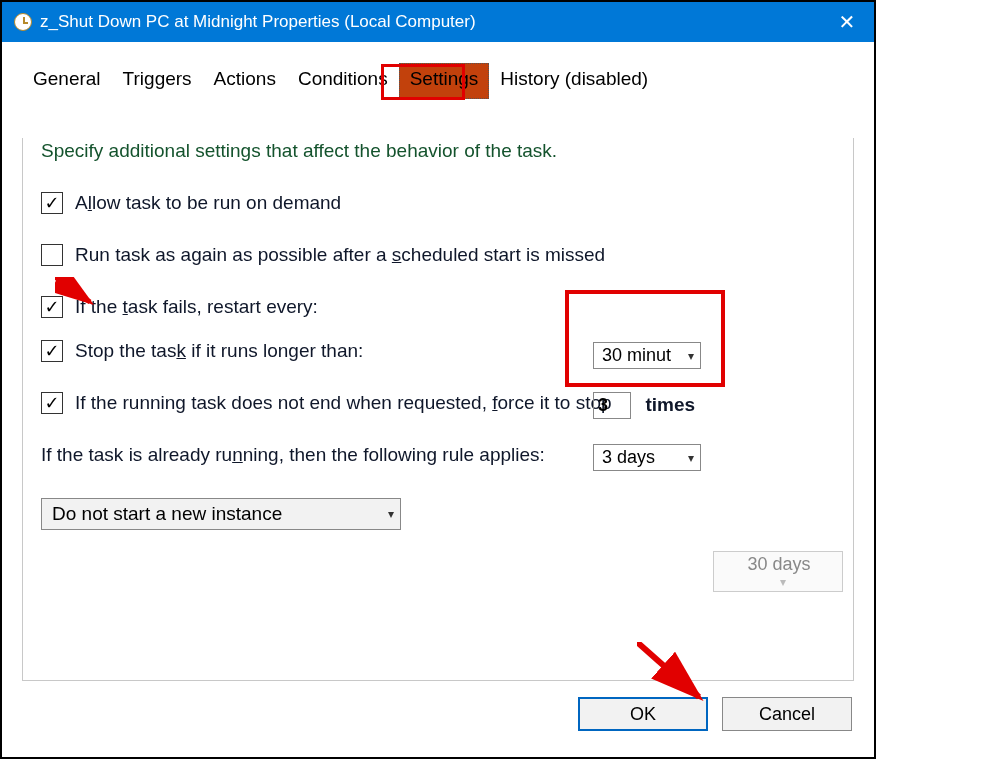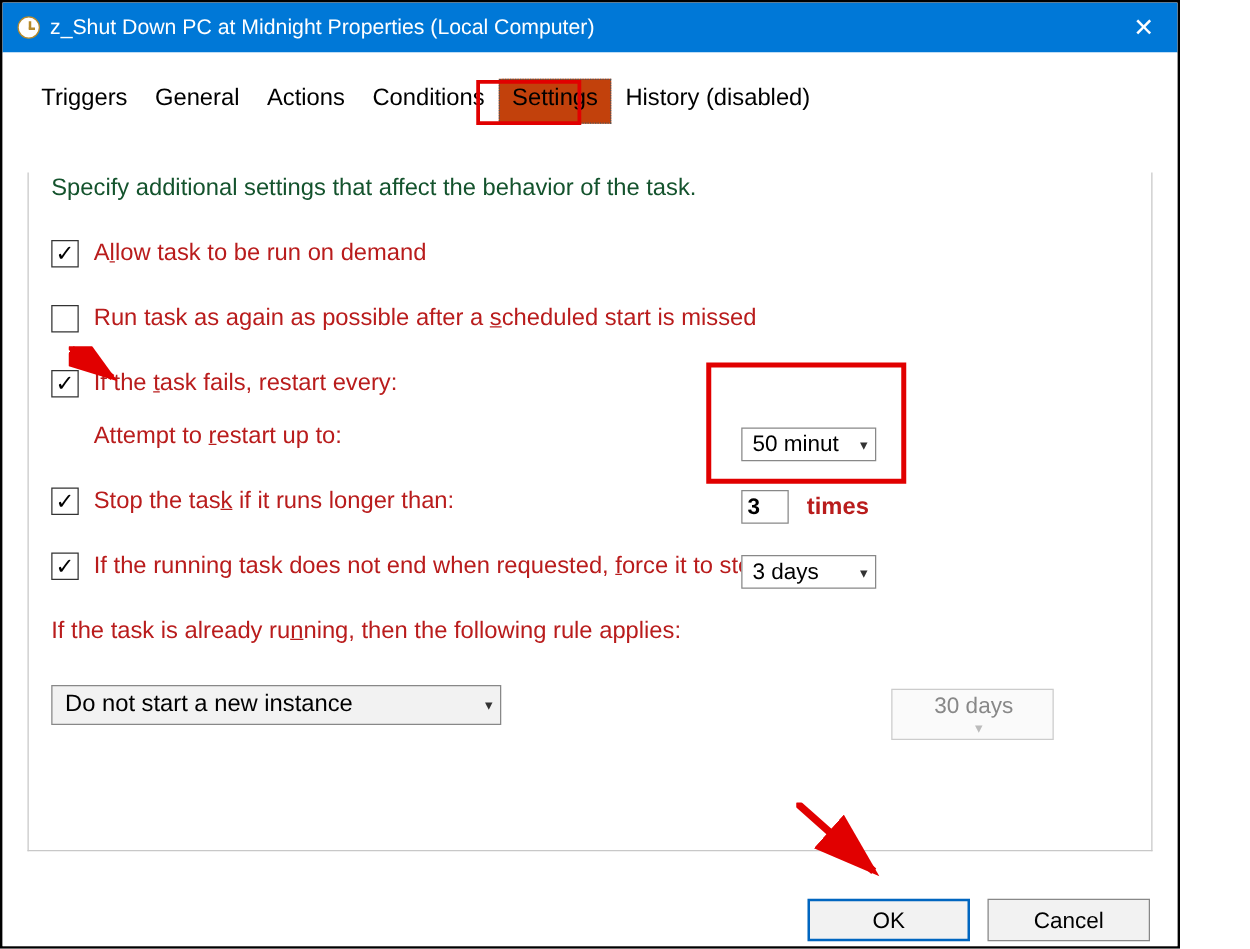--- a/index.html
+++ b/index.html
@@ -1,17 +1,17 @@
 <!DOCTYPE html>
 <html><head>
   <meta charset="utf-8">
   <style>
     * { box-sizing: border-box; font-family: "Segoe UI", Tahoma, sans-serif; }
     html, body { margin: 0; padding: 0; background: #fff; }
-    .frame { width: 944px; height: 759px; border: 2px solid #000; position: relative; overflow: hidden; }
+    .frame { width: 876px; height: 759px; border: 2px solid #000; position: relative; overflow: hidden; }
     .titlebar {
       background: #0078d7; color: #fff; height: 40px; display: flex; align-items: center;
       padding: 0 12px; font-size: 17px; justify-content: space-between;
     }
     .titlebar .left { display: flex; align-items: center; gap: 8px; }
     .titlebar .close-x { font-size: 20px; cursor: pointer; width: 30px; text-align: center; }
     .clock-icon { width: 18px; height: 18px; border-radius: 50%; background: #fff; border: 1px solid #b68a2b; position: relative; }
     .clock-icon:before { content: ""; position: absolute; left: 8px; top: 3px; width: 1.5px; height: 6px; background: #b68a2b; }
     .clock-icon:after { content: ""; position: absolute; left: 8px; top: 8px; width: 5px; height: 1.5px; background: #b68a2b; }
 
@@ -20,33 +20,33 @@
     .tab { font-size: 19px; color: #000; padding: 4px 10px 8px 10px; border: 1px solid transparent; border-bottom: none; cursor: pointer; }
     .tab.selected { border-color: #888; background: #c2410c; position: relative; top: 1px; border-bottom: 1px solid #fff; }
     .tab-highlight { position: absolute; border: 3px solid #e10000; pointer-events: none; }
 
     .content { position: absolute; top: 96px; left: 20px; right: 20px; bottom: 76px; border: 1px solid #c8c8c8; border-top: none; }
     .intro { font-size: 19px; color: #14532d; padding: 2px 0 30px 18px; }
     .row { display: flex; align-items: center; padding-left: 18px; margin-bottom: 30px; }
     .row.tight { margin-bottom: 22px; }
     .chk { width: 22px; height: 22px; border: 1.5px solid #333; display: inline-flex; align-items: center; justify-content: center; margin-right: 12px; cursor: pointer; }
     .chk .mark { font-size: 18px; line-height: 18px; color: #000; }
-    .lbl { font-size: 19px; color: #b91c1c; }
+    .lbl { font-size: 19px; color: #0f172a; }
     .indent { padding-left: 52px; }
     .right-ctrl { position: absolute; }
     .dd { border: 1px solid #888; background: #fff; display: inline-flex; align-items: center; justify-content: space-between; padding: 2px 6px 2px 8px; font-size: 18px; cursor: pointer; }
     .dd.disabled { border-color: #ccc; color: #888; background: #fafafa; }
     .dd .chev { margin-left: 8px; font-size: 12px; color: #333; }
     .dd.disabled .chev { color: #bbb; }
     .txt { border: 1px solid #888; font-size: 18px; padding: 2px 4px; }
     .select-wide { border: 1px solid #888; background: #f2f2f2; display: inline-flex; align-items: center; justify-content: space-between; padding: 4px 6px 4px 10px; font-size: 19px; cursor: pointer; width: 360px; }
     .select-wide .chev { font-size: 12px; color: #333; }
     .underline { text-decoration: underline; }
 
-    .buttons { position: absolute; right: 22px; bottom: 4px; display: flex; gap: 14px; }
+    .buttons { position: absolute; right: 22px; bottom: 26px; display: flex; gap: 14px; }
     .btn { width: 130px; height: 34px; border: 1px solid #888; background: #f2f2f2; font-size: 18px; display: flex; align-items: center; justify-content: center; cursor: pointer; }
     .btn.primary { border: 2px solid #0066c0; }
 
     .annot-box { position: absolute; border: 4px solid #e10000; pointer-events: none; }
     .arrow { position: absolute; pointer-events: none; }
   </style>
 </head>
 <body>
 <div class="frame">
 
@@ -54,22 +54,22 @@
     <div class="left">
       <span class="clock-icon"></span>
       <span>z_Shut Down PC at Midnight Properties (Local Computer)</span>
     </div>
     <div class="close-x">✕</div>
   </div>
 
   <div class="client">
 
     <div class="tabs-row">
+      <div class="tab">General</div>
       <div class="tab">Triggers</div>
-      <div class="tab">General</div>
       <div class="tab">Actions</div>
       <div class="tab">Conditions</div>
       <div class="tab selected" style="border-style:dotted;border-color:#555;">Settings</div>
       <div class="tab">History (disabled)</div>
     </div>
 
     <div class="tab-highlight" style="left:379px; top:22px; width:84px; height:36px;"></div>
 
     <div class="content">
       <div class="intro">Specify additional settings that affect the behavior of the task.</div>
@@ -87,28 +87,25 @@
       </div>
 
       <div class="row tight">
         <span class="chk">
             <span class="mark">✓</span>
           </span>
         <span class="lbl"><span>If the </span><span class="underline">t</span><span>ask fails, restart every:</span></span>
       </div>
       <div class="right-ctrl" style="left:570px; top:204px;">
         <span class="dd" style="width:108px;">
-          <span>50 minut</span>
+          <span>30 minut</span>
           <span class="chev">▾</span>
         </span>
       </div>
 
-      <div class="row indent" style="margin-top:-2px;">
-        <span class="lbl"><span>Attempt to </span><span class="underline">r</span><span>estart up to:</span></span>
-      </div>
       <div class="right-ctrl" style="left:570px; top:254px;font-weight:bold;">
         <span class="txt" style="display:inline-block;width:38px;">3</span>
         <span class="lbl" style="margin-left:10px;">times</span>
       </div>
 
       <div class="row">
         <span class="chk">
             <span class="mark">✓</span>
           </span>
         <span class="lbl"><span>Stop the tas</span><span class="underline">k</span><span> if it runs longer than:</span></span>

